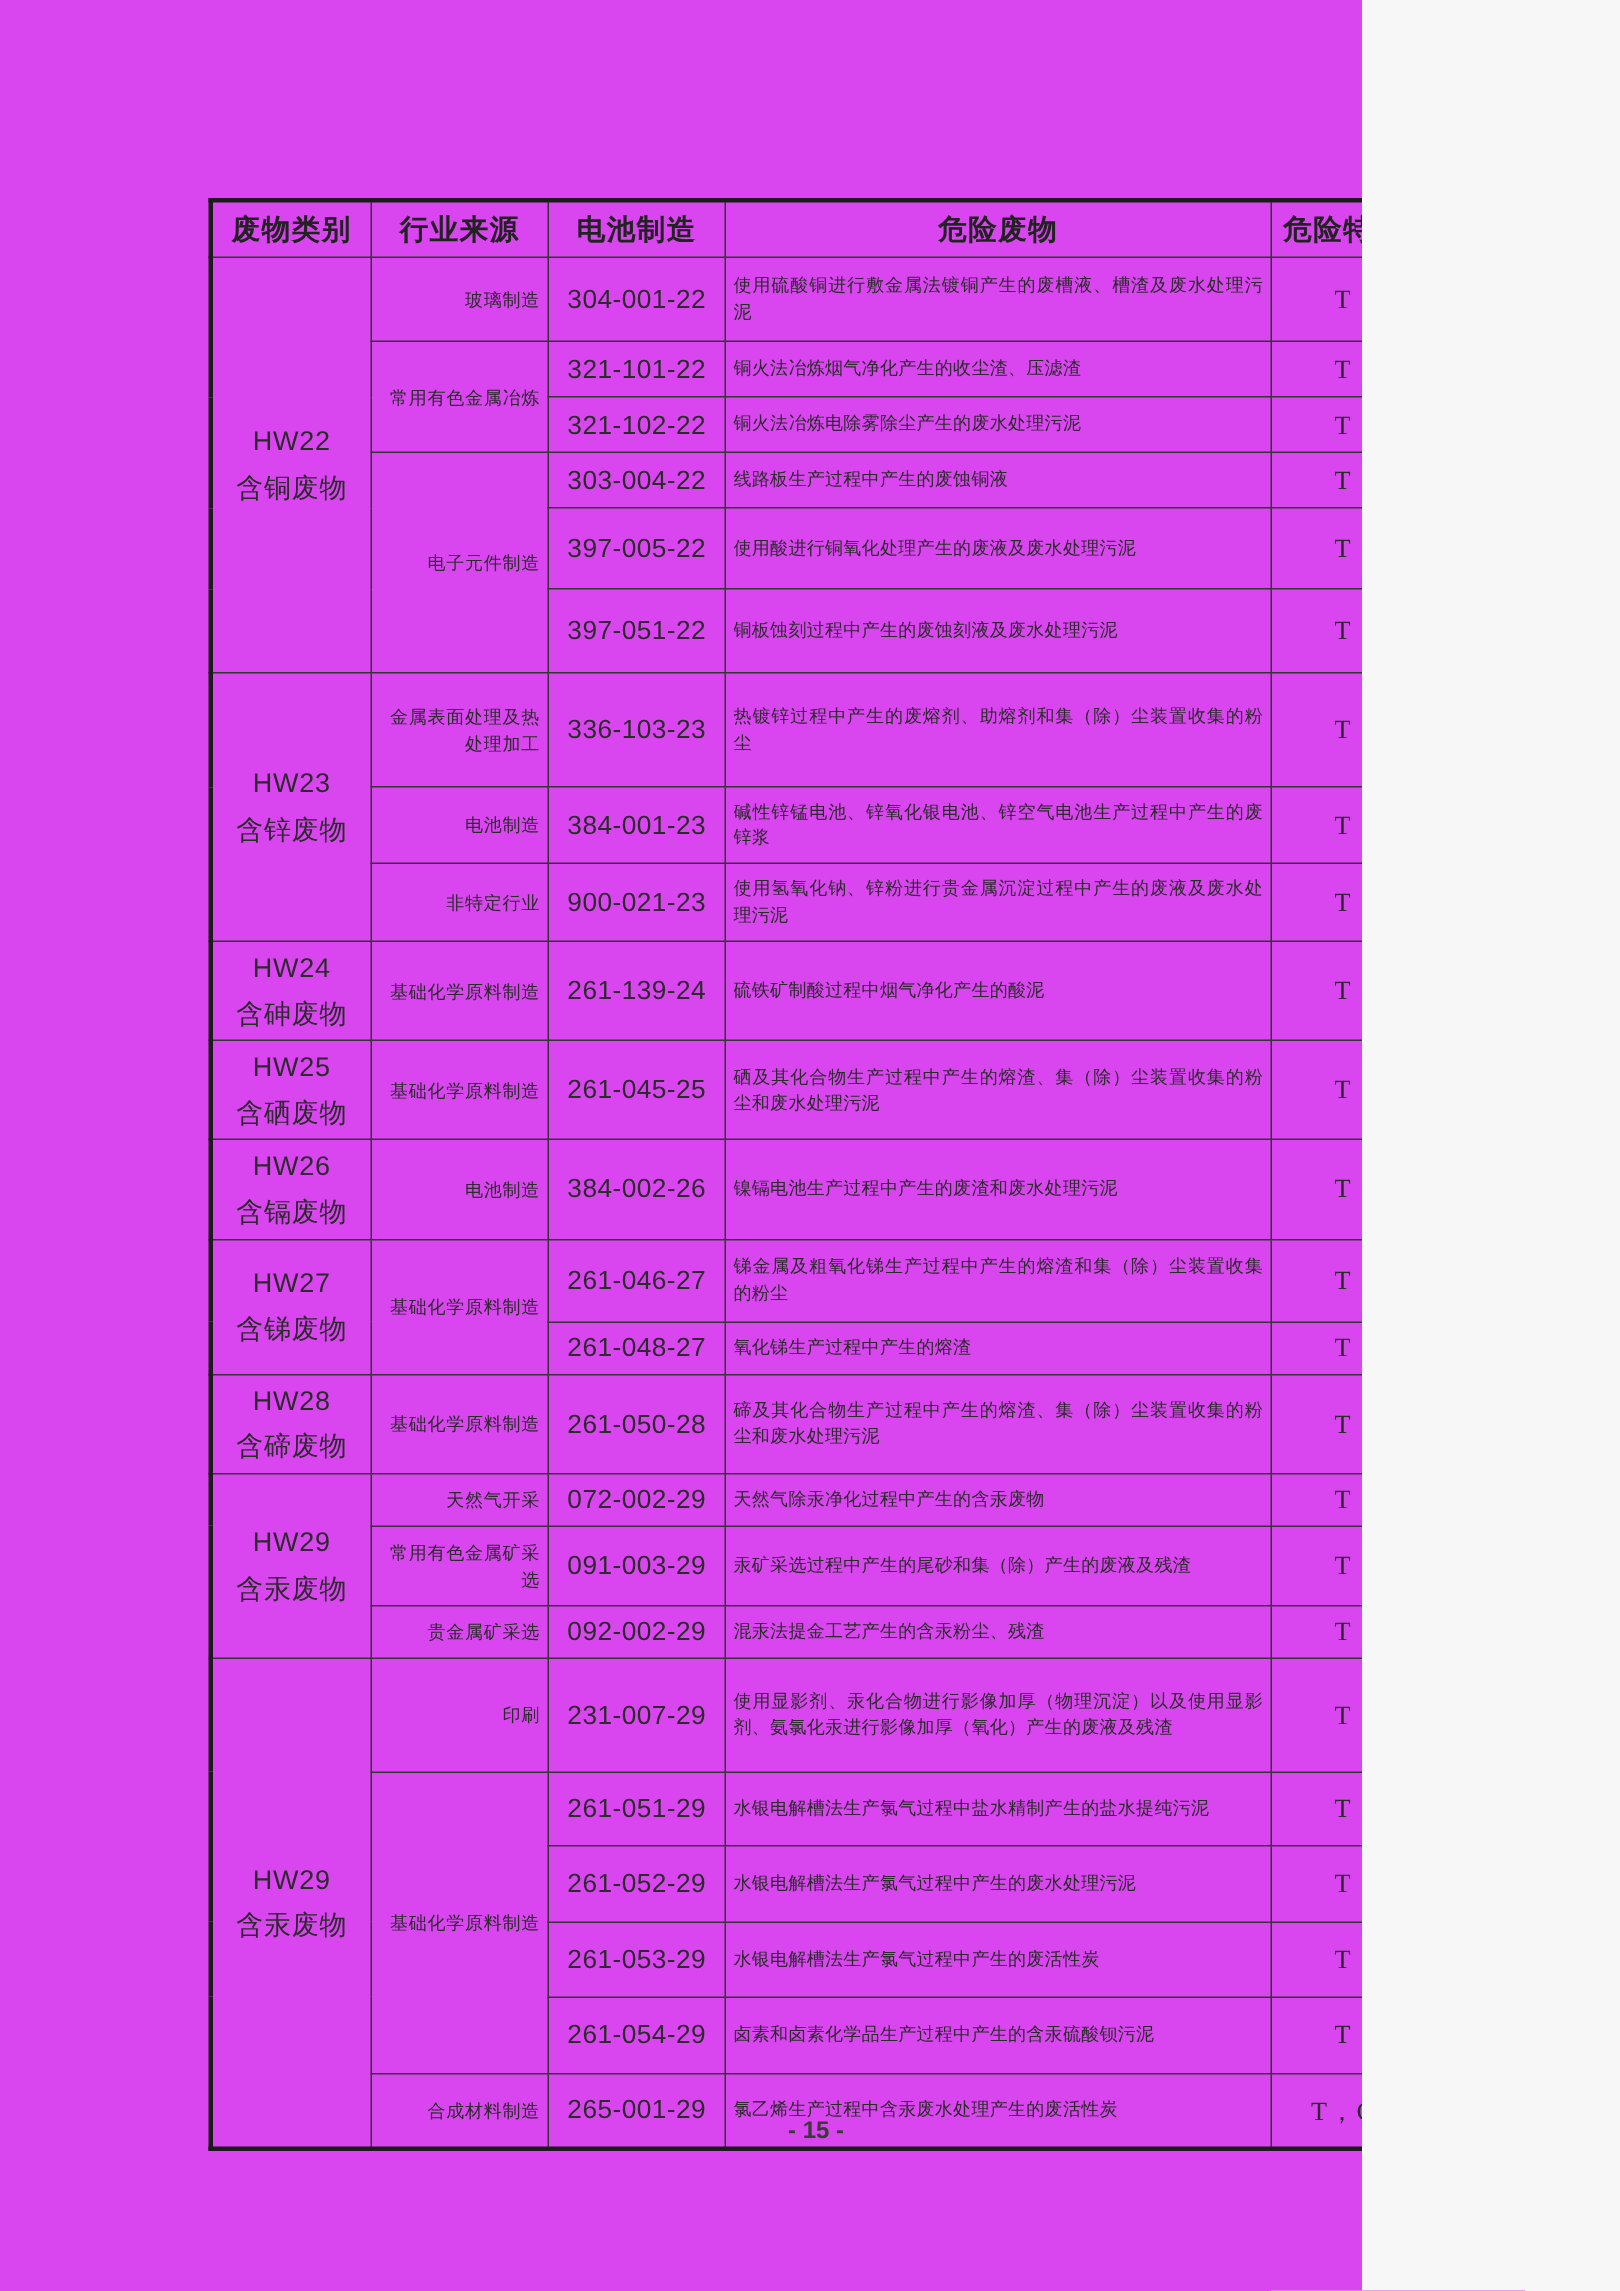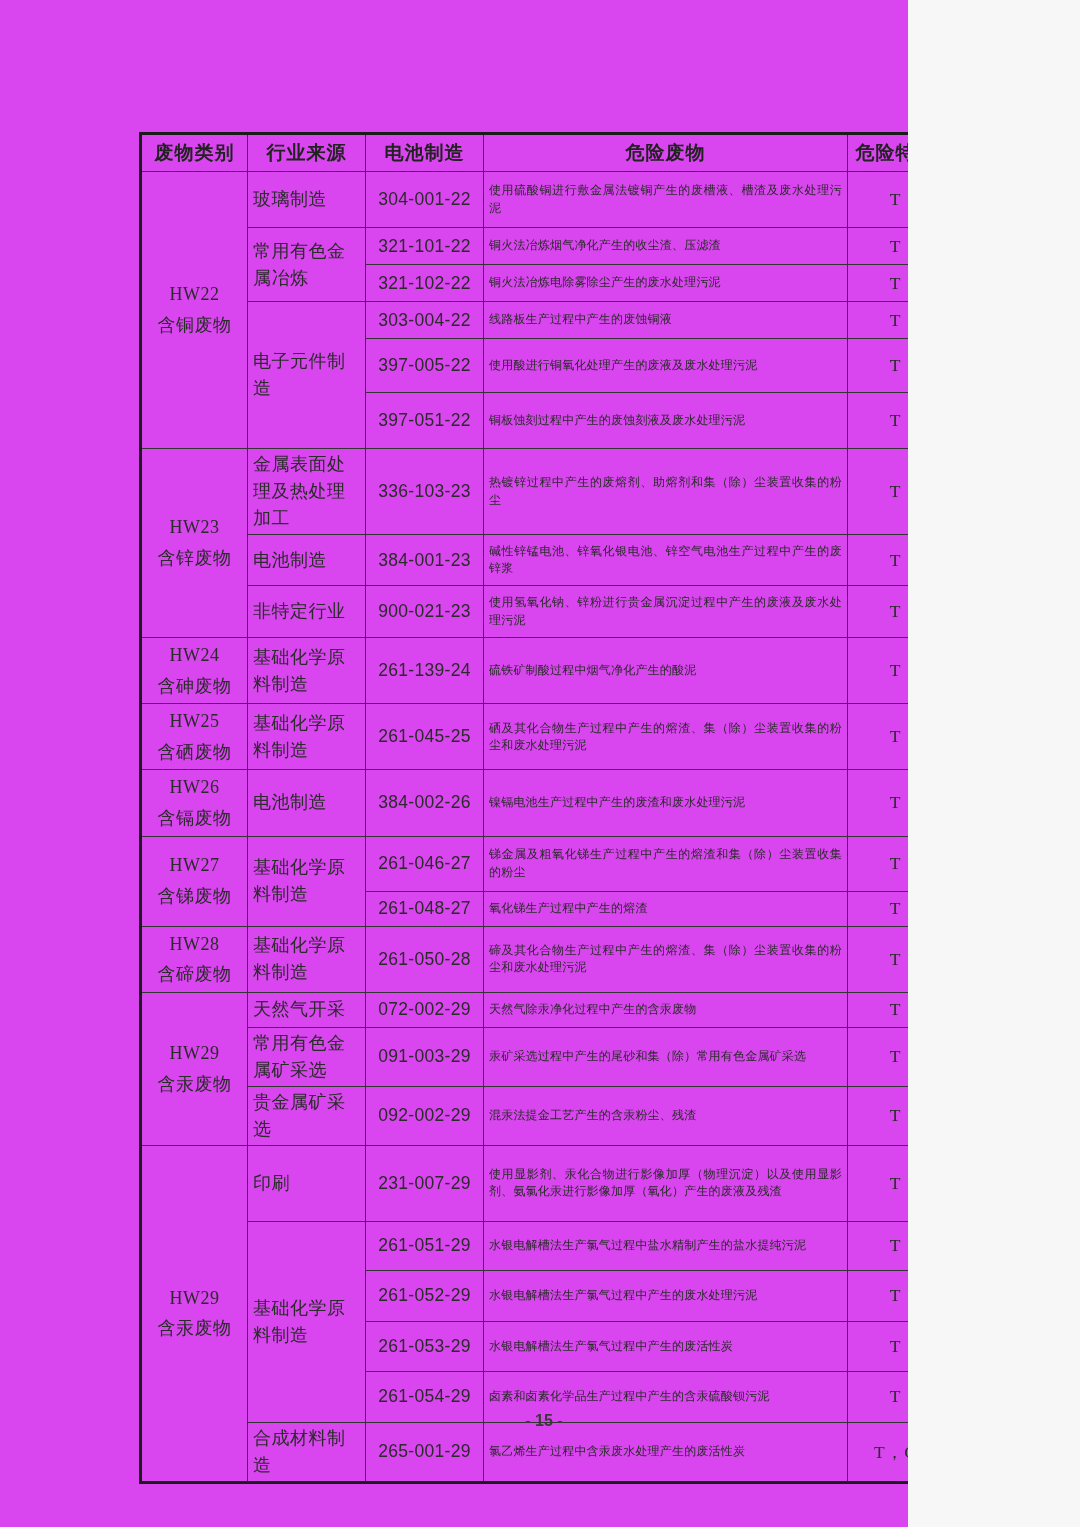--- a/index.html
+++ b/index.html
@@ -7,23 +7,23 @@
   .page{position:relative;width:908px;height:1527px;background:#d946ef;
         font-family:"Liberation Serif","DejaVu Serif",serif;color:#2b2b2b;overflow:hidden;}
   table.waste{position:absolute;left:139px;top:132px;width:804px;
         border-collapse:collapse;table-layout:fixed;
         border:3px solid #1b1b1b;}
   table.waste th, table.waste td{border:1px solid #343434;vertical-align:middle;
         padding:2px 5px;box-sizing:border-box;overflow:hidden;}
   th.hdr{font-family:"Liberation Sans","DejaVu Sans",sans-serif;font-weight:700;
         font-size:19px;text-align:center;letter-spacing:1px;color:#222;}
   td.cat{text-align:center;font-size:18px;line-height:1.7;color:#2b2b2b;}
-  td.cat .cat-code{display:block;font-family:Liberation Serif, serif;letter-spacing:.5px;}
+  td.cat .cat-code{display:block;font-family:Liberation Sans, sans-serif;letter-spacing:.5px;}
   td.cat .cat-name{display:block;letter-spacing:.5px;}
-  td.src{text-align:left;font-size:18px;line-height:1.5;padding:2px 4px;letter-spacing:.5px;}
+  td.src{text-align:right;font-size:12px;line-height:1.5;padding:2px 4px;letter-spacing:.5px;}
   td.code{text-align:center;font-size:17.5px;white-space:nowrap;letter-spacing:.3px;
         font-family:Liberation Sans, sans-serif;}
   td.waste-desc{text-align:justify;text-justify:inter-character;font-size:12px;
         line-height:1.44;padding:3px 7px;letter-spacing:.2px;}
   td.haz{text-align:center;font-size:17.5px;letter-spacing:1px;
         font-family:"Liberation Serif","DejaVu Serif",serif;}
   .footer{position:absolute;top:1412px;left:4px;width:1080px;text-align:center;
         font-family:"Liberation Sans","DejaVu Sans",sans-serif;font-size:16px;
         color:#3a3a3a;font-weight:700;}
 </style>
@@ -176,21 +176,21 @@
         <span class="cat-name">含汞废物</span>
       </td>
       <td class="src">天然气开采</td>
       <td class="code">072-002-29</td>
       <td class="waste-desc">天然气除汞净化过程中产生的含汞废物</td>
       <td class="haz">T</td>
     </tr>
     <tr style="height:53px">
       <td class="src">常用有色金属矿采选</td>
       <td class="code">091-003-29</td>
-      <td class="waste-desc">汞矿采选过程中产生的尾砂和集（除）常用有色金属矿采选</td>
+      <td class="waste-desc">汞矿采选过程中产生的尾砂和集（除）产生的废液及残渣</td>
       <td class="haz">T</td>
     </tr>
     <tr style="height:35px">
       <td class="src">贵金属矿采选</td>
       <td class="code">092-002-29</td>
       <td class="waste-desc">混汞法提金工艺产生的含汞粉尘、残渣</td>
       <td class="haz">T</td>
     </tr>
 
     <tr style="height:76px">

